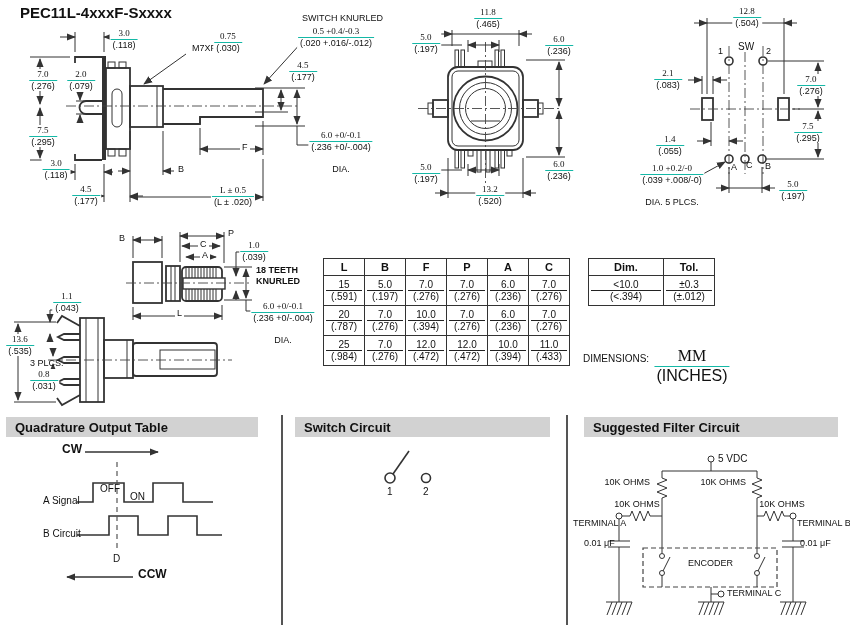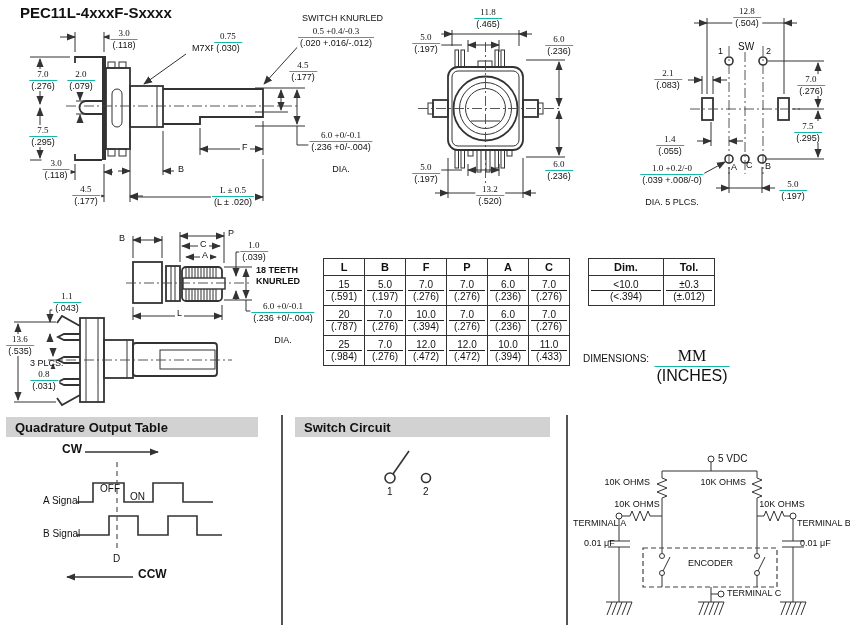--- a/index.html
+++ b/index.html
@@ -548,28 +548,31 @@
       <span class="mm">MM</span>
       <span class="in">(INCHES)</span>
     </div>
 
 <div class="hdr" style="left:6px;top:417px;width:252px">
   <span>Quadrature Output Table</span>
 </div>
 <div class="hdr" style="left:295px;top:417px;width:255px">
   <span>Switch Circuit</span>
 </div>
+<div class="hdr" style="left:584px;top:417px;width:254px">
+  <span>Suggested Filter Circuit</span>
+</div>
 <div class="vdiv" style="left:281px"></div>
 <div class="vdiv" style="left:566px"></div>
 
 <div class="lbl b12" style="left:62px;top:443px">CW</div>
 <div class="lbl s10" style="left:43px;top:495px">A Signal</div>
 <div class="lbl s10" style="left:100px;top:483px">OFF</div>
 <div class="lbl s10" style="left:130px;top:491px">ON</div>
-<div class="lbl s10" style="left:43px;top:528px">B Signal</div>
+<div class="lbl s10" style="left:43px;top:528px">B Circuit</div>
 <div class="lbl s10" style="left:113px;top:553px">D</div>
 <div class="lbl b12" style="left:138px;top:568px">CCW</div>
 
 <div class="lbl s10" style="left:387px;top:486px">1</div>
 <div class="lbl s10" style="left:423px;top:486px">2</div>
 
 <div class="lbl s10" style="left:718px;top:453px">5 VDC</div>
 <div class="lbl r44" style="left:604px;top:478px">10K OHMS</div>
 <div class="lbl r44" style="left:700px;top:478px">10K OHMS</div>
 <div class="lbl c44" style="left:614px;top:500px">10K OHMS</div>

